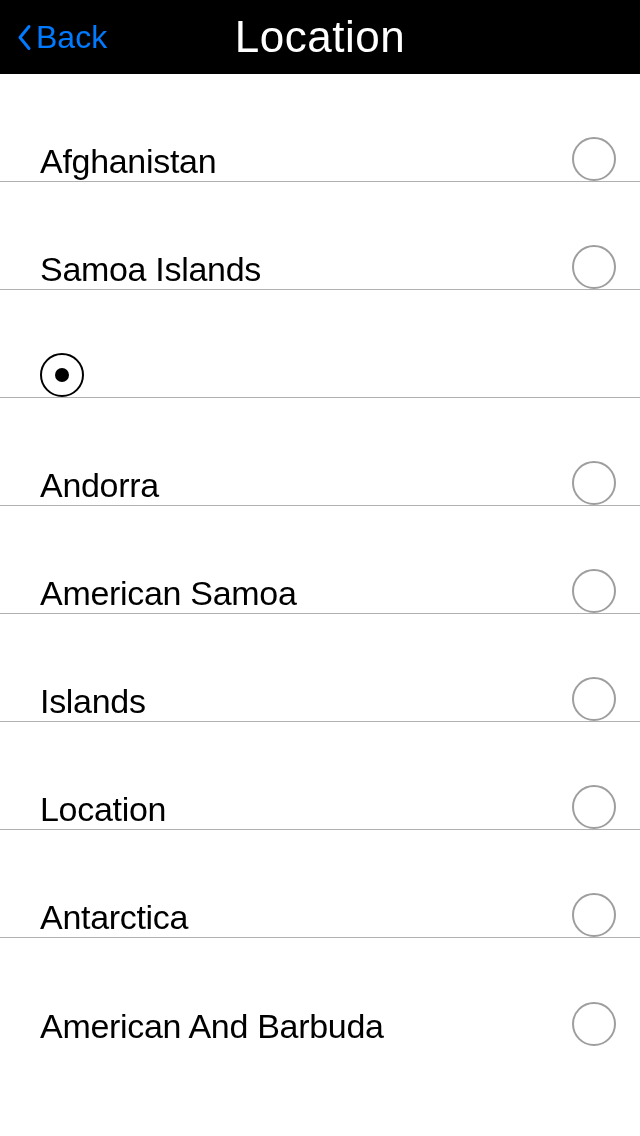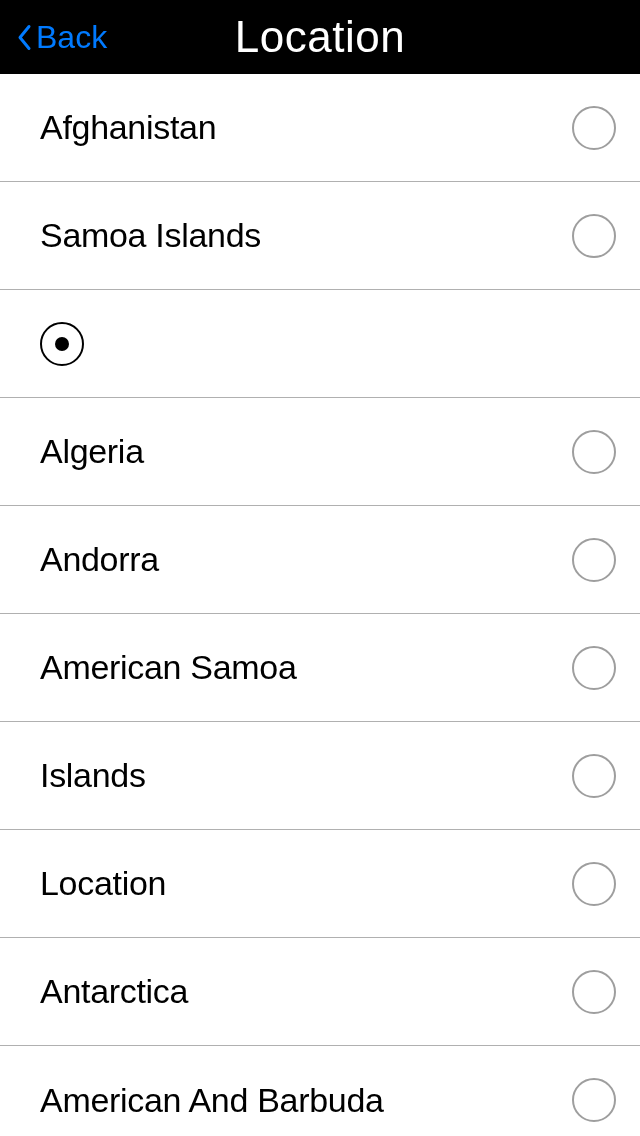--- a/index.html
+++ b/index.html
@@ -51,21 +51,21 @@
       font-size: 44px;
       font-weight: 400;
       letter-spacing: 0.5px;
     }
     .list {
       width: 100%;
     }
     .list-row {
       height: 108px;
       display: flex;
-      align-items: center;
+      align-items: flex-end;
       justify-content: space-between;
       padding: 0 24px 0 40px;
       border-bottom: 1px solid #b0b0b0;
       cursor: pointer;
       gap: 43px;
     }
     .list-row:last-child {
       border-bottom: none;
     }
     .row-label {
@@ -121,24 +121,20 @@
     <div class="list-row">
       <span class="row-label">Samoa Islands</span>
       <span class="radio-outer"></span>
     </div>
     <div class="list-row">
       <span class="radio-outer selected">
         <span class="radio-inner"></span>
       </span>
     </div>
     <div class="list-row">
-      <span class="row-label">Algeria</span>
-      <span class="radio-outer"></span>
-    </div>
-    <div class="list-row">
       <span class="row-label">Andorra</span>
       <span class="radio-outer"></span>
     </div>
     <div class="list-row">
       <span class="row-label">American Samoa</span>
       <span class="radio-outer"></span>
     </div>
     <div class="list-row">
       <span class="row-label">Islands</span>
       <span class="radio-outer"></span>

